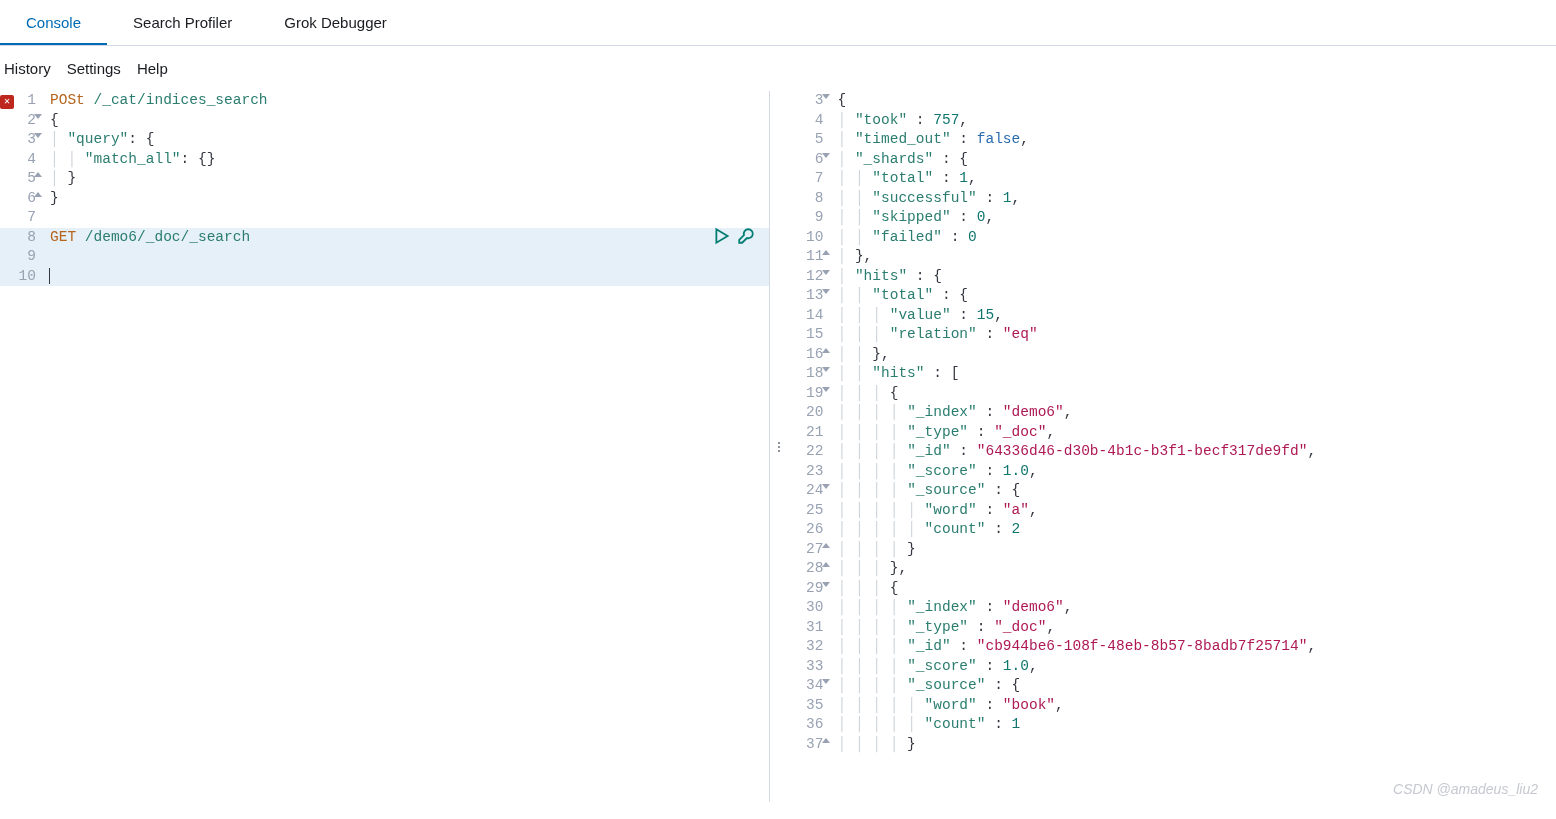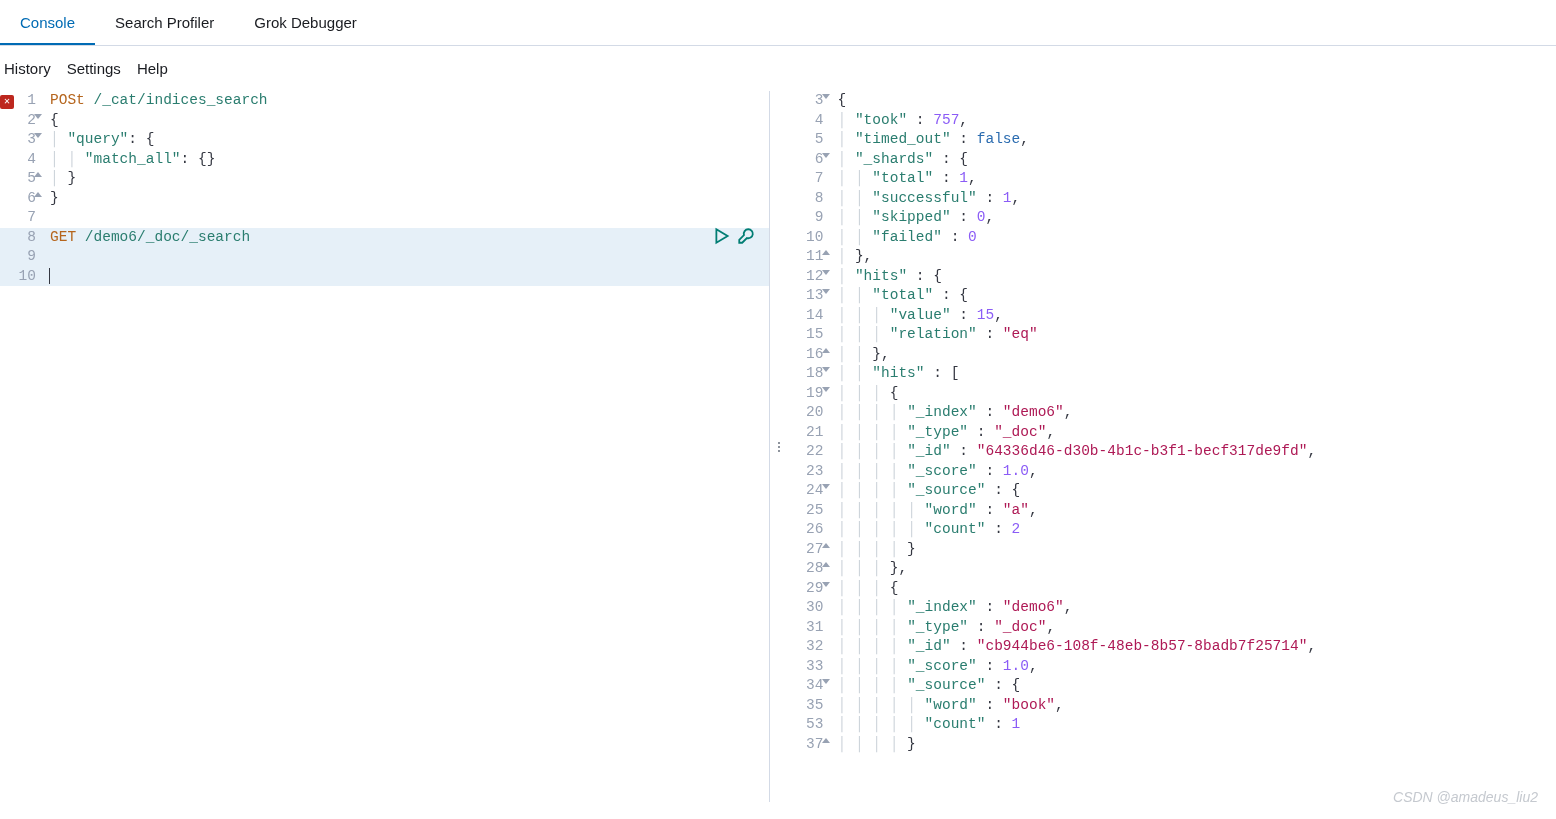--- a/index.html
+++ b/index.html
@@ -1,46 +1,46 @@
 <!DOCTYPE html>
 <html><head>
 <meta charset="utf-8">
 <style>
 * { margin: 0; padding: 0; box-sizing: border-box; }
 body { font-family: -apple-system, BlinkMacSystemFont, "Segoe UI", Helvetica, Arial, sans-serif; color: #343741; background: #fff; width: 1556px; height: 819px; overflow: hidden; }
 .tabs { display: flex; border-bottom: 1px solid #d3dae6; padding: 0; background:#fff; }
-.tab { padding: 14px 20px 12px; font-size: 15px; cursor: pointer; color:#1a1c21; }
+.tab { padding: 14px 26px 12px; font-size: 15px; cursor: pointer; color:#1a1c21; }
 .tab.active { color: #006bb4; border-bottom: 2px solid #006bb4; font-weight: 500; }
 .subtabs { display:flex; gap: 16px; padding: 14px 4px 14px 4px; font-size: 15px; color:#1a1c21;}
 .subtab { cursor:pointer; }
 .main { display:flex; height: calc(100% - 108px); font-family: Consolas, Menlo, "Courier New", monospace; font-size: 14.5px; }
 .pane { flex:1; overflow:auto; position:relative; }
 .pane.left { border-right:1px solid #d3dae6; }
 .gutter { width:44px; text-align:right; color:#98a2b3; user-select:none; padding-right:8px;}
 .row { display:flex; line-height:19.5px; height:19.5px; white-space:pre; }
 .row .content { flex:1; padding-left:6px; position:relative;}
 .row.highlight { background:#e6f0f8; }
 .fold { position:absolute; right:2px; top:3px; width:0;height:0;border-left:4px solid transparent;border-right:4px solid transparent;}
 .fold.open { border-top:5px solid #98a2b3;}
 .fold.close { border-bottom:5px solid #98a2b3;}
 .kw1 { color:#b5651d; } 
 .path { color:#2a7d6f; }
 .key { color:#2a7d6f; }
-.num { color:#8b5cf6; }
+.num { color:#0f766e; }
 .bool { color:#2b6cb0; }
 .str { color:#ae1955; }
 .punc { color:#343741; }
 .guide { color:#cbd2d9; }
 .errmark { width:14px;height:14px;background:#bd271e;color:#fff;border-radius:2px;font-size:10px;display:inline-flex;align-items:center;justify-content:center;margin-left:-2px;margin-top:2px;}
 .left-err { position:absolute; left:2px;}
 .actions { position:absolute; right:14px; top:-1px; display:flex; gap:6px;}
 .actions svg { width:18px;height:18px;stroke:#017d73;fill:none;stroke-width:1.6;cursor:pointer;}
 .resize-handle { width:18px; display:flex;align-items:center;justify-content:center;color:#98a2b3;font-size:13px;cursor:col-resize;flex-direction:column;gap:2px;}
 .resize-handle span{width:2px;height:2px;background:#69707d;border-radius:50%;}
-.watermark { position:absolute; right:18px; bottom:14px; color:#c5c9cf; font-style:italic; font-size:14px; font-family:-apple-system,sans-serif;}
+.watermark { position:absolute; right:18px; bottom:22px; color:#c5c9cf; font-style:italic; font-size:14px; font-family:-apple-system,sans-serif;}
 .gutter-wrap { position:relative;}
 .cursor-blink { display:inline-block;width:1px;height:16px;background:#343741;vertical-align:text-top;margin-left:-1px;}
 </style>
 </head>
 <body>
 
 <div class="tabs">
   <div class="tab active">Console</div>
   <div class="tab">Search Profiler</div>
   <div class="tab">Grok Debugger</div>
@@ -228,21 +228,21 @@
     </div>
       <div class="row">
       <div class="gutter gutter-wrap">34<span class="fold open"></span></div>
       <div class="content"><span class="punc"><span class="guide">│</span> <span class="guide">│</span> <span class="guide">│</span> <span class="guide">│</span> </span><span class="key">"_source"</span><span class="punc"> : {</span></div>
     </div>
       <div class="row">
       <div class="gutter gutter-wrap">35</div>
       <div class="content"><span class="punc"><span class="guide">│</span> <span class="guide">│</span> <span class="guide">│</span> <span class="guide">│</span> <span class="guide">│</span> </span><span class="key">"word"</span><span class="punc"> : </span><span class="str">"book"</span><span class="punc">,</span></div>
     </div>
       <div class="row">
-      <div class="gutter gutter-wrap">53</div>
+      <div class="gutter gutter-wrap">36</div>
       <div class="content"><span class="punc"><span class="guide">│</span> <span class="guide">│</span> <span class="guide">│</span> <span class="guide">│</span> <span class="guide">│</span> </span><span class="key">"count"</span><span class="punc"> : </span><span class="num">1</span></div>
     </div>
       <div class="row">
       <div class="gutter gutter-wrap">37<span class="fold close"></span></div>
       <div class="content"><span class="punc"><span class="guide">│</span> <span class="guide">│</span> <span class="guide">│</span> <span class="guide">│</span> }</span></div>
     </div>
     </div>
 </div>
 <div class="watermark">CSDN @amadeus_liu2</div>
 

